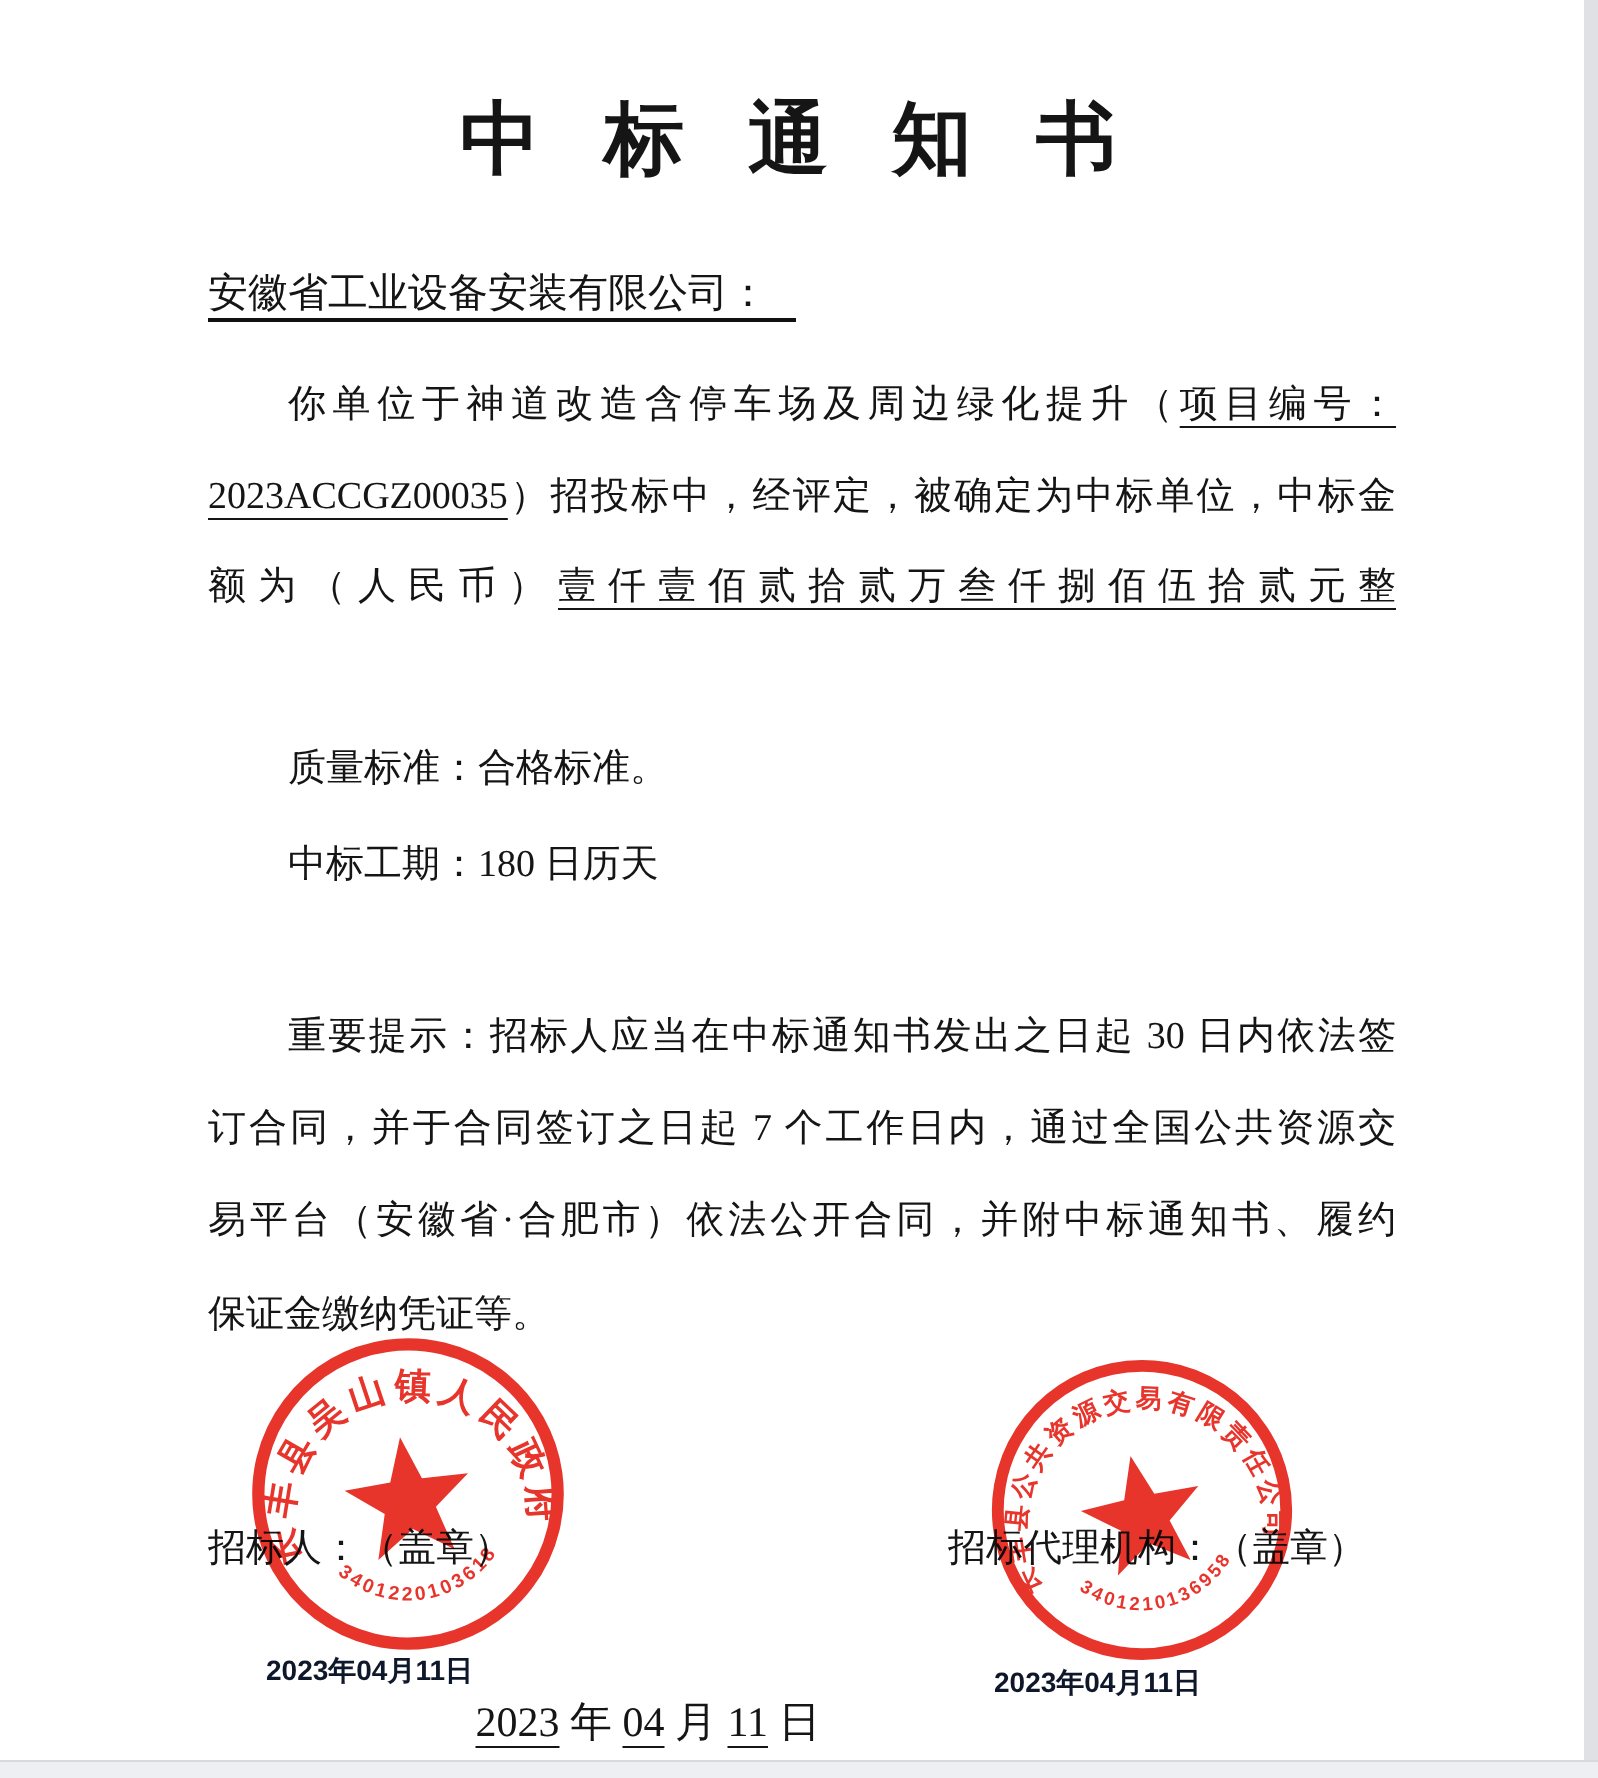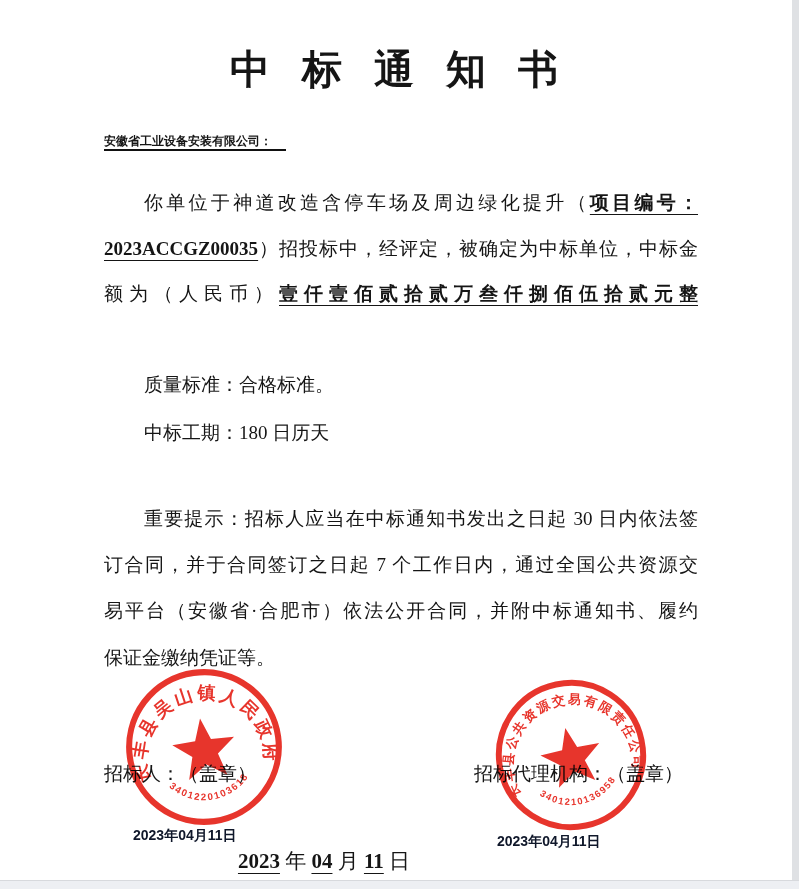--- a/index.html
+++ b/index.html
@@ -5,29 +5,29 @@
   html,body{margin:0;padding:0;background:#ffffff;}
   .page{
     position:relative;width:799px;height:889px;background:#ffffff;overflow:hidden;
     font-family:"Liberation Serif","DejaVu Serif",serif;color:#151515;
   }
   .doc-title{
     position:absolute;top:42px;left:0;width:792px;text-align:center;
     font-size:40px;font-weight:700;letter-spacing:4px;white-space:pre;
   }
   .addressee{
-    position:absolute;top:133px;left:104px;font-size:12px;font-weight:700;
+    position:absolute;top:133px;left:104px;font-size:20px;font-weight:400;
   }
   .addressee .u-bold{border-bottom:2px solid #111;padding-right:14px;padding-bottom:1px;}
   .line{
     position:absolute;left:104px;width:594px;font-size:19px;line-height:26px;white-space:pre-wrap;
   }
   .just{text-align:justify;text-align-last:justify;}
   .ind{text-indent:40px;}
-  .u{text-decoration:underline;text-underline-offset:5px;text-decoration-thickness:1px;font-weight:bold;}
+  .u{text-decoration:underline;text-underline-offset:5px;text-decoration-thickness:1px;}
   .sign-label{position:absolute;font-size:19px;white-space:pre;}
   .stamp{position:absolute;mix-blend-mode:multiply;opacity:.93;}
   .stamp svg{width:100%;height:100%;}
   .seal-ring{fill:none;stroke:var(--seal-red,#e6251c);stroke-width:6;}
   .seal-arc-text{fill:var(--seal-red,#e6251c);font-size:17.5px;font-weight:700;letter-spacing:3.5px;text-anchor:middle;font-family:"Liberation Serif",serif;}
   .seal-arc-text-sm{fill:var(--seal-red,#e6251c);font-size:13px;font-weight:700;letter-spacing:2.4px;text-anchor:middle;font-family:"Liberation Serif",serif;}
   .seal-code{fill:var(--seal-red,#e6251c);font-size:9.5px;font-weight:700;letter-spacing:1.6px;text-anchor:middle;font-family:"Liberation Sans",sans-serif;}
   .seal-star{fill:var(--seal-red,#e6251c);}
   .stamp-date{
     position:absolute;font-family:"Liberation Sans","DejaVu Sans",sans-serif;

